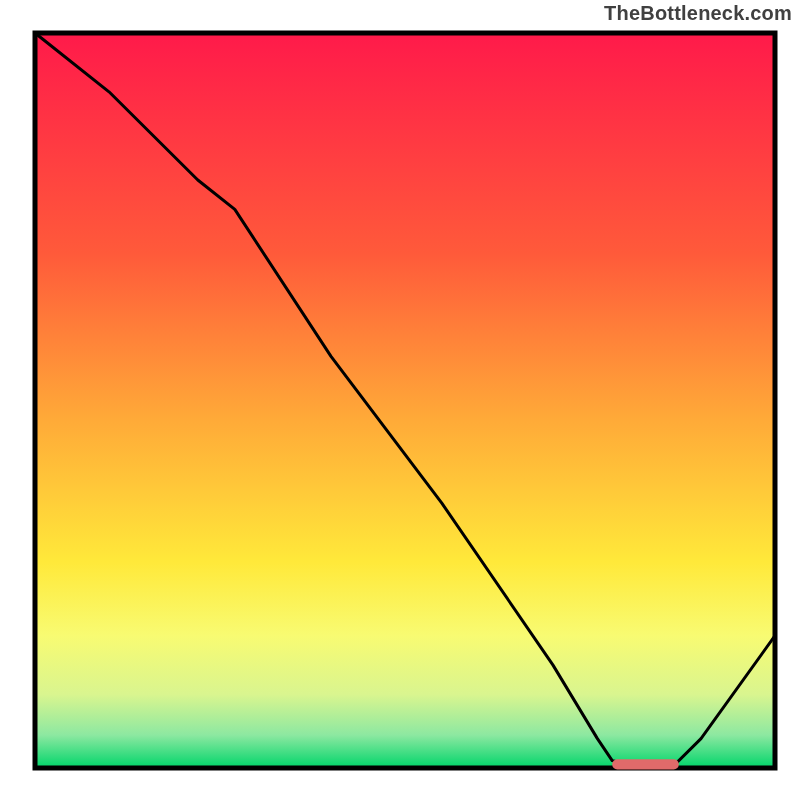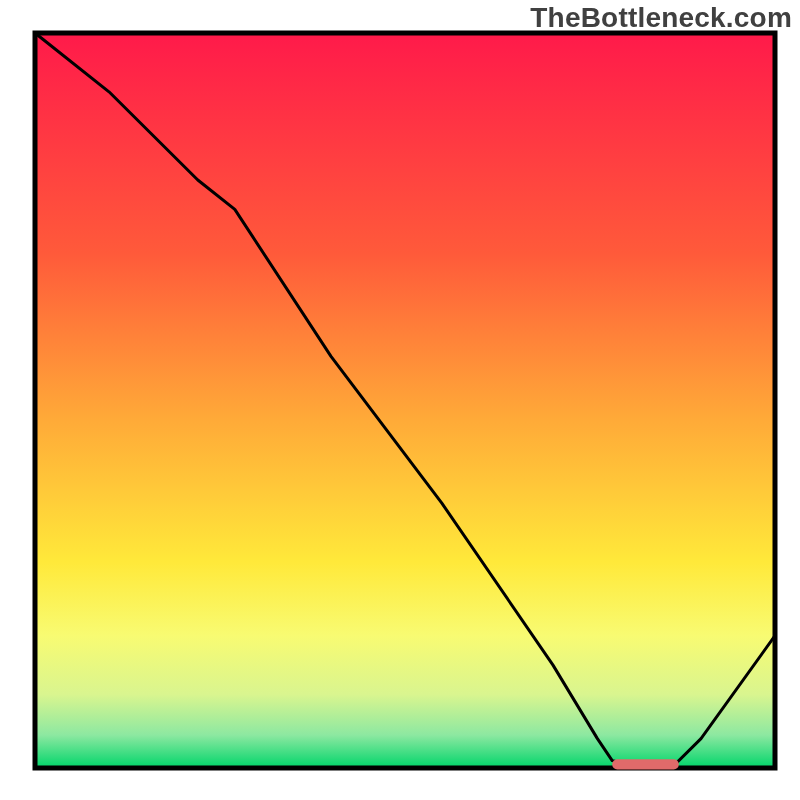--- a/index.html
+++ b/index.html
@@ -13,21 +13,21 @@
   }
   .wrap {
     position: relative;
     width: 800px;
     height: 800px;
   }
   .watermark {
     position: absolute;
     top: 2px;
     right: 8px;
-    font-size: 28px;
+    font-size: 20px;
     font-weight: 600;
     color: #404040;
     letter-spacing: 0.2px;
     z-index: 10;
   }
   svg.chart {
     position: absolute;
     top: 0;
     left: 0;
     width: 800px;

